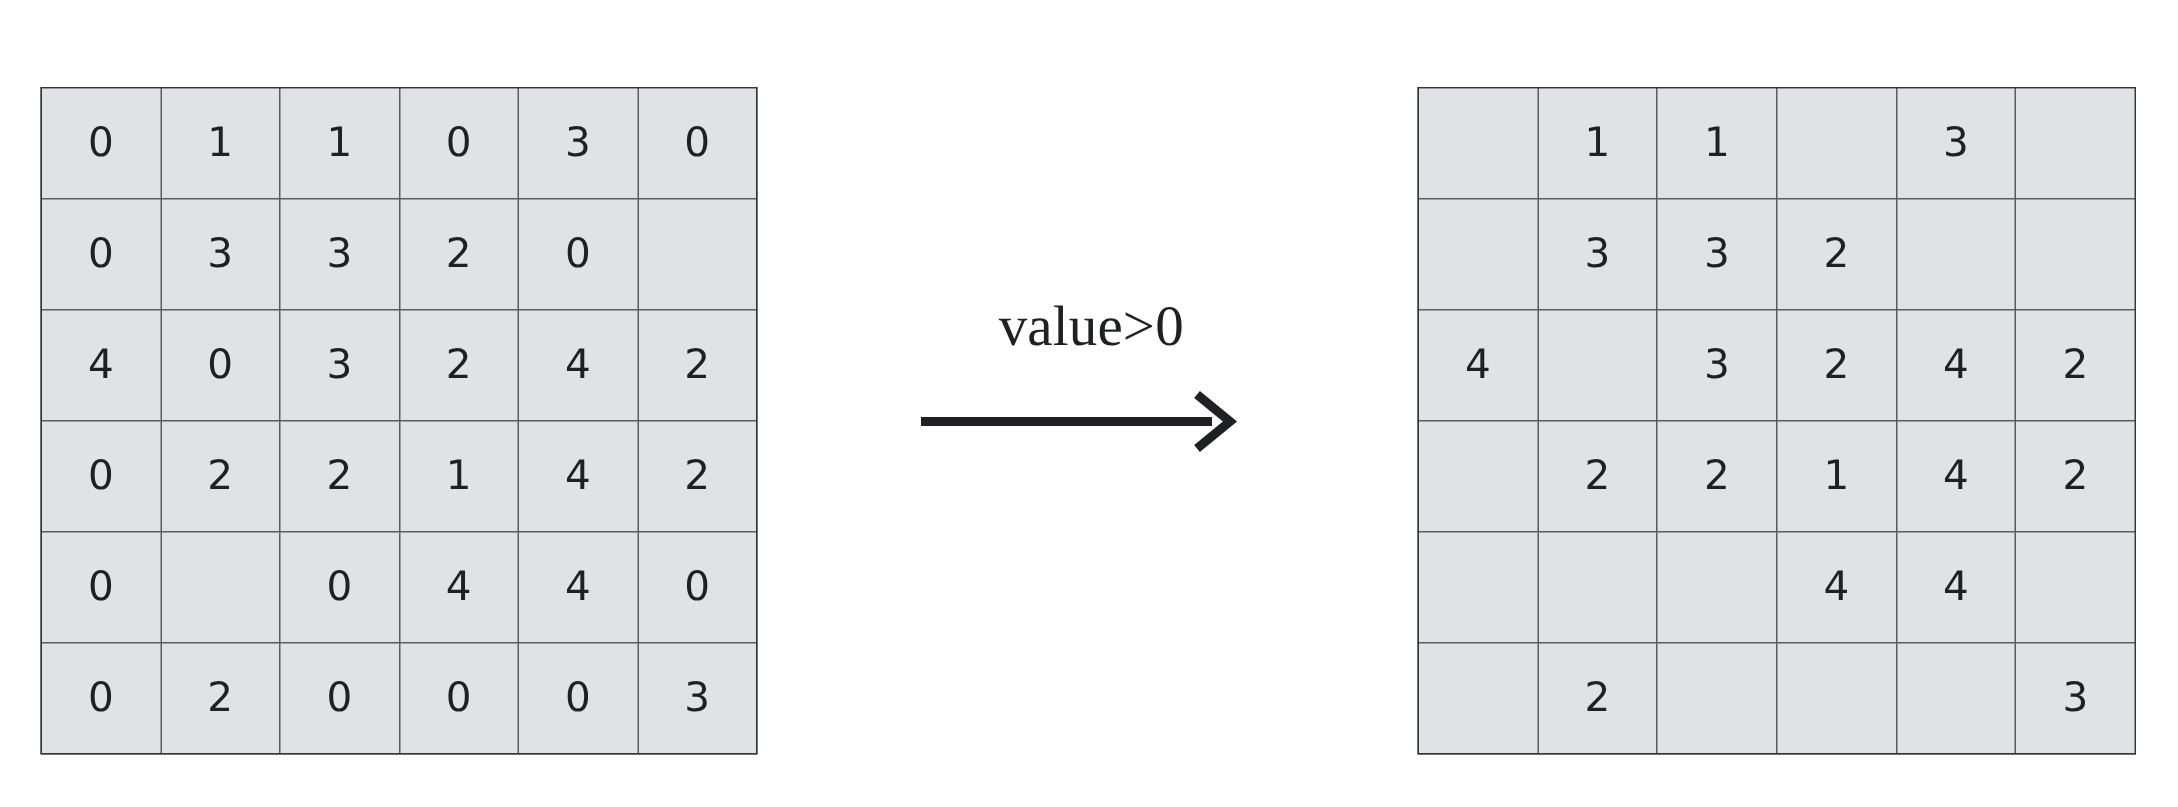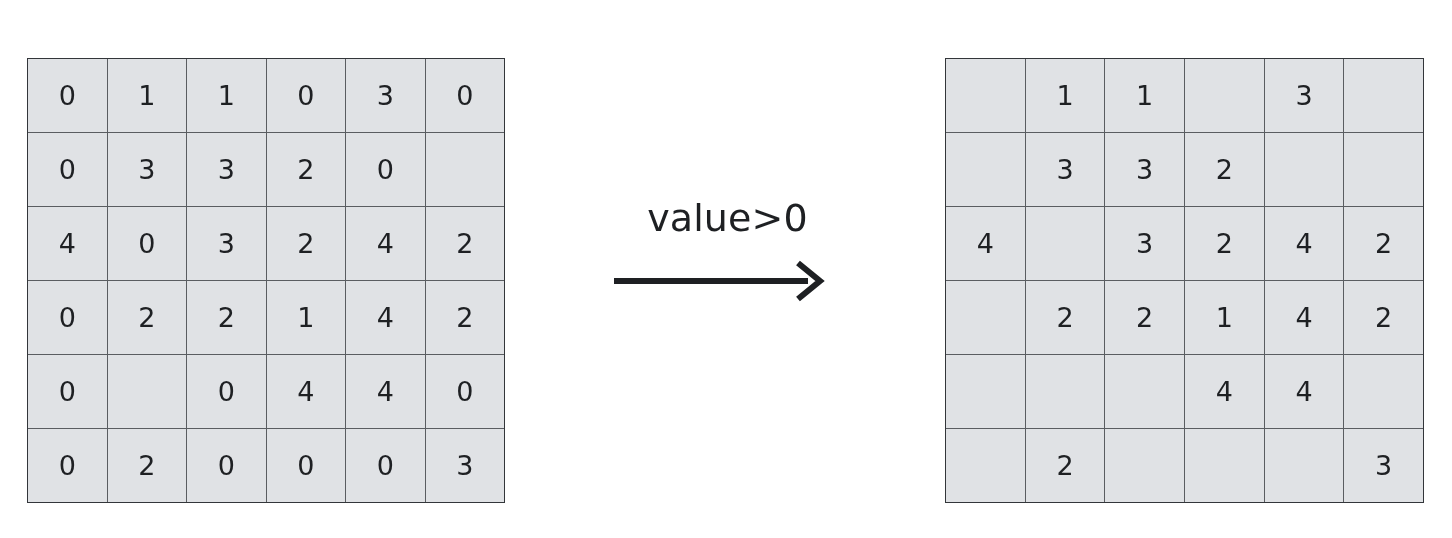--- a/index.html
+++ b/index.html
@@ -49,20 +49,21 @@
   .transform-label {
     position: absolute;
     left: 0;
     top: 0;
     width: 255px;
     text-align: center;
     font-size: 38px;
     color: #1e2023;
     letter-spacing: 0.1px;
     white-space: nowrap;
+    font-family: Liberation Serif, serif;
   }
 
   .transform-arrow {
     position: absolute;
     left: 12px;
     top: 62px;
   }
 </style>
 </head>
 <body>

